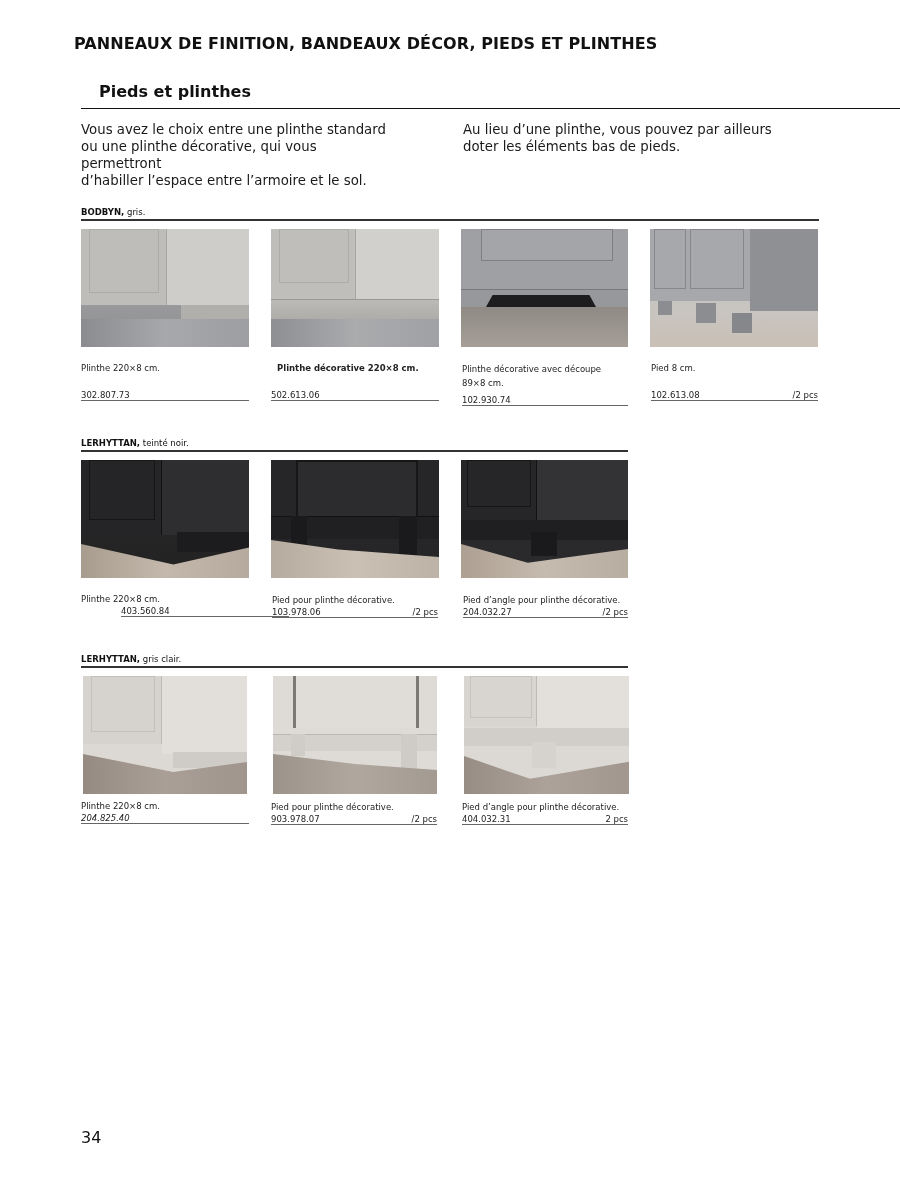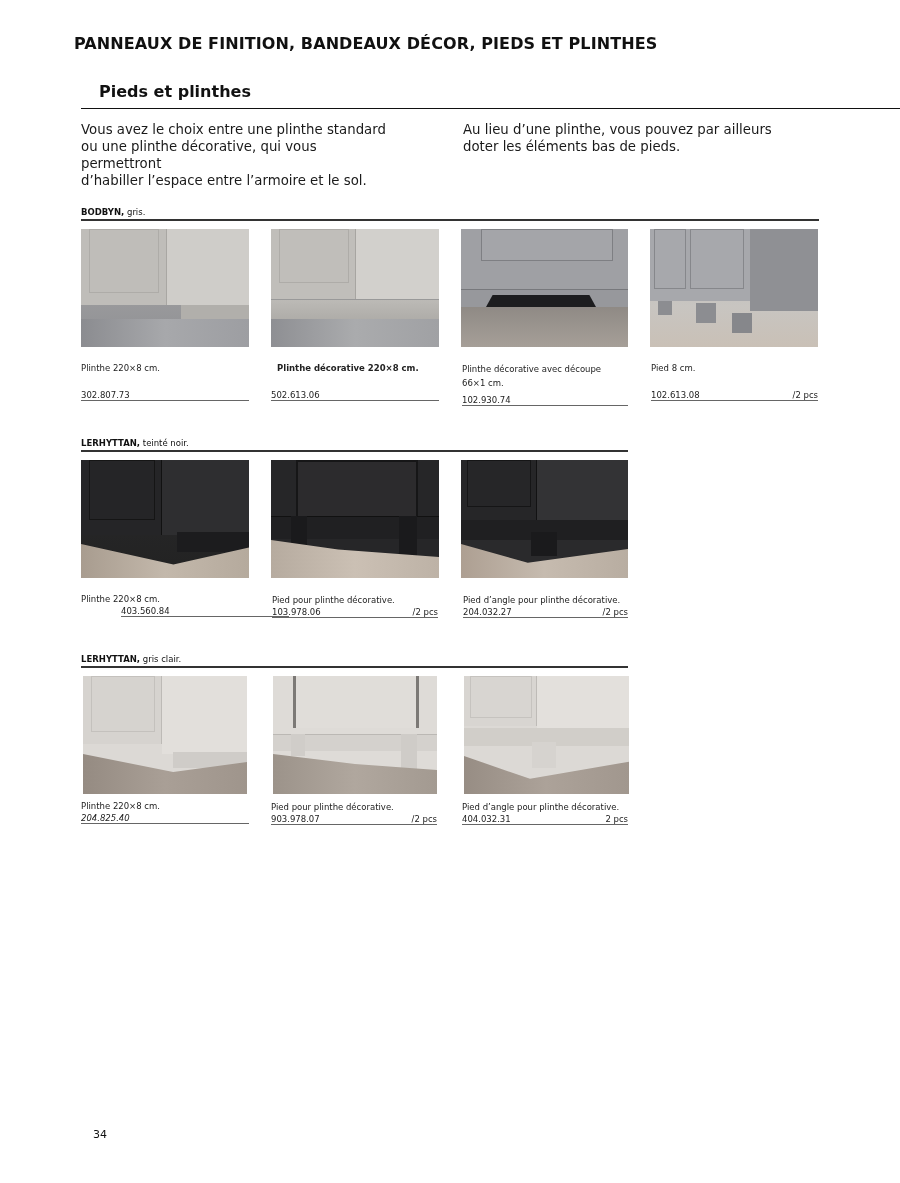--- a/index.html
+++ b/index.html
@@ -24,21 +24,21 @@
   .group-label { font-size: 8.5px; white-space: nowrap; }
   .group-label b { font-weight: bold; }
   .group-rule { height: 1.5px; background: #333; }
 
   .thumb { position: absolute; height: 118px; overflow: hidden; }
   .caption { position: absolute; font-size: 8.5px; line-height: 14px; color: #222; }
   .art {
     position: absolute; font-size: 8.5px; color: #222; height: 12px;
     border-bottom: 1px solid #666; display: flex; justify-content: space-between; align-items: flex-end;
   }
-  .page-number { left: 93px; top: 1128px; font-size: 11px; }
+  .page-number { left: 81px; top: 1128px; font-size: 16px; }
 
   
   .cab { position: absolute; }
   .floor { position: absolute; left: 0; right: 0; bottom: 0; }
 </style>
 </head>
 <body>
 
 <div class="abs section-header">PANNEAUX DE FINITION, BANDEAUX DÉCOR, PIEDS ET PLINTHES</div>
 <div class="abs page-title">Pieds et plinthes</div>
@@ -82,21 +82,21 @@
 </div>
 
 <div class="thumb" style="left:461px; top:229px; width:167px; background:#a9aaad;">
   <div class="cab" style="left:0; top:0; width:167px; height:60px; background:#9fa0a4;"></div>
   <div class="cab" style="left:20px; top:0; width:130px; height:30px; border:1px solid #7e7f83; background:#a4a5a9;"></div>
   <div class="cab" style="left:0; top:60px; width:167px; height:18px; background:#97989c; border-top:1px solid #77787c;"></div>
   <div class="cab" style="left:25px; top:66px; width:110px; height:12px; background:#1d1d1f; clip-path:polygon(6% 0,94% 0,100% 100%,0 100%);"></div>
   <div class="floor" style="height:40px; background:linear-gradient(180deg,#8f8a85,#a69f98);"></div>
 </div>
 <div class="caption" style="left:462px; top:362px; width:166px; white-space:pre-line;">Plinthe décorative avec découpe
-66×1 cm.</div>
+89×8 cm.</div>
 <div class="art" style="left:462px; top:393px; width:166px;">
   <span>102.930.74</span>
   <span></span>
 </div>
 
 <div class="thumb" style="left:650px; top:229px; width:168px; background:linear-gradient(180deg,#b4b5b8 0%,#c8c5c1 65%,#c9c0b6 100%);">
   <div class="cab" style="left:0; top:0; width:100px; height:72px; background:#a7a8ac;"></div>
   <div class="cab" style="left:4px; top:0; width:30px; height:58px; border:1px solid #86878b;"></div>
   <div class="cab" style="left:40px; top:0; width:52px; height:58px; border:1px solid #86878b;"></div>
   <div class="cab" style="left:100px; top:0; width:68px; height:82px; background:#8f9094;"></div>

